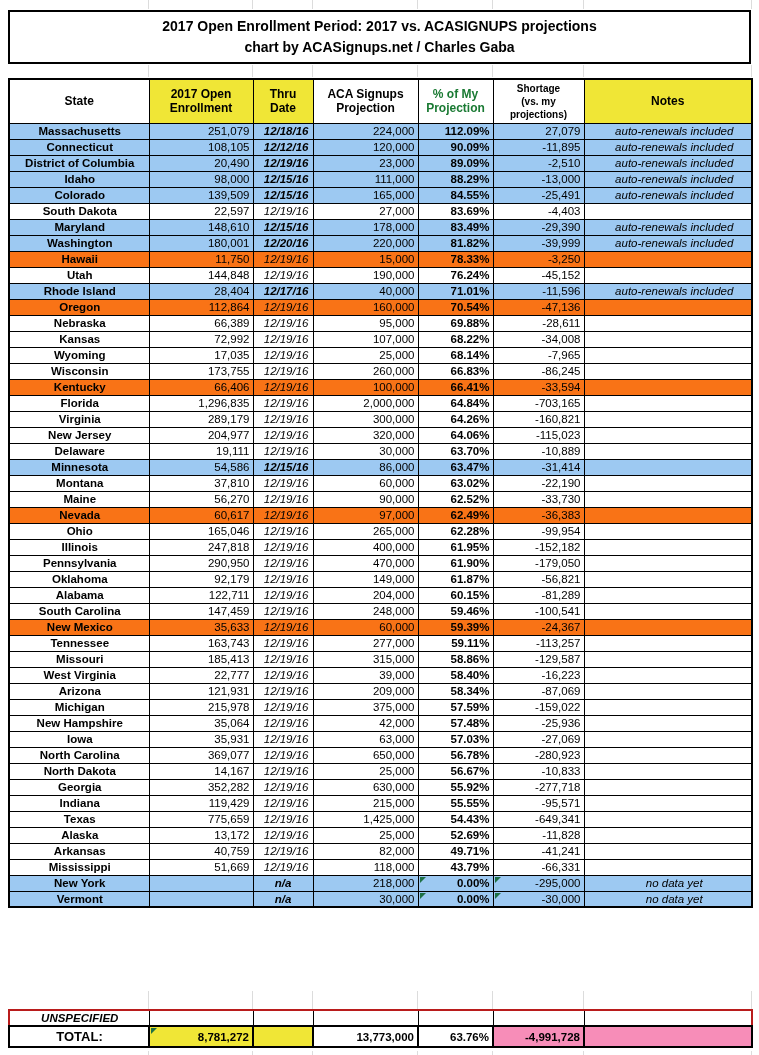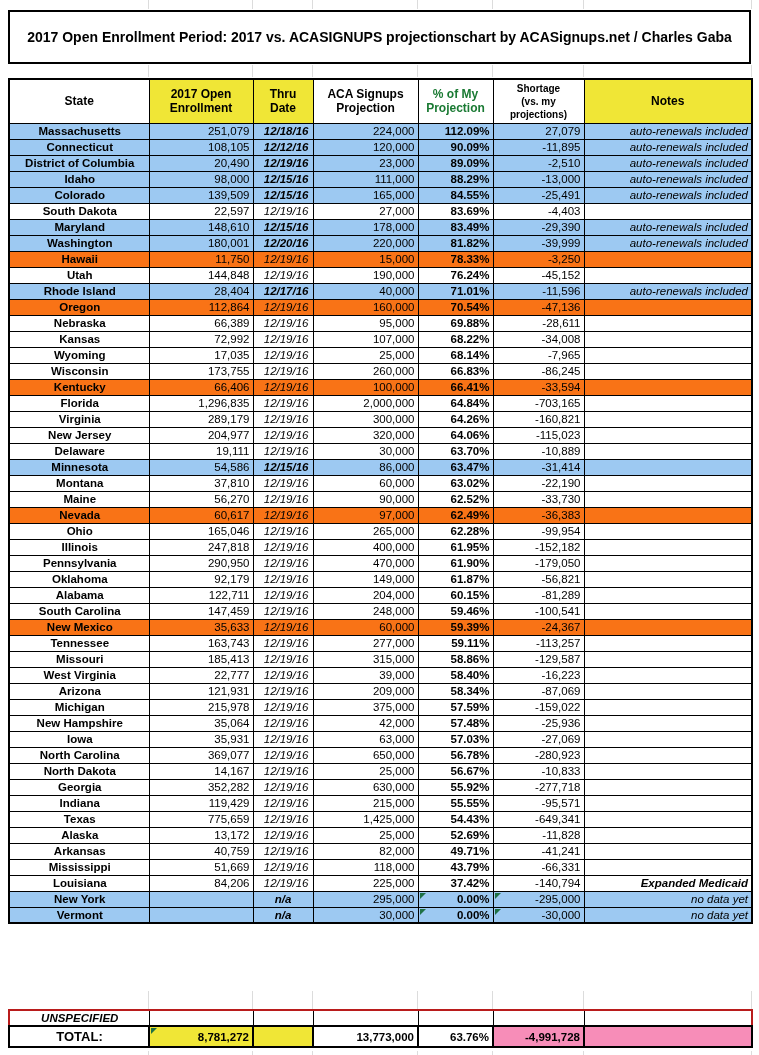--- a/index.html
+++ b/index.html
@@ -18,21 +18,21 @@
   .strip i:nth-of-type(2){left:252px}
   .strip i:nth-of-type(3){left:312px}
   .strip i:nth-of-type(4){left:417px}
   .strip i:nth-of-type(5){left:492px}
   .strip i:nth-of-type(6){left:583px}
   .strip i:nth-of-type(7){left:751px}
 
   .title-box{
     position:absolute;left:8px;top:10px;width:743px;height:54px;
     border:2px solid #000;box-sizing:border-box;
-    display:flex;flex-direction:row;justify-content:center;align-items:center;
+    display:flex;flex-direction:column;justify-content:center;align-items:center;
     font-weight:bold;font-size:14px;line-height:1.5;text-align:center;
   }
 
   table{border-collapse:collapse;table-layout:fixed;position:absolute;left:8px;background:#fff}
   #main-table{top:78px;width:743px;border:2px solid #000}
   #footer-table{top:1009px;width:743px;border:2px solid #b91c1c}
   col.c-state{width:140px}
   col.c-enroll{width:104px}
   col.c-date{width:60px}
   col.c-proj{width:105px}
@@ -51,21 +51,21 @@
 
   td{height:16px;font-size:11.5px;padding:0 3px;vertical-align:middle;background:#fff}
   tr.blue td{background:#9DC9F2}
   tr.gray td{background:#f97316}
   td.state{font-weight:bold;text-align:center;padding-right:2px}
   td.num{text-align:right;position:relative}
   td.date{font-style:italic;text-align:right;padding-right:4px}
   tr.blue td.date{font-weight:bold}
   td.date.na{text-align:center;padding-right:3px}
   td.pct{font-weight:bold;text-align:right;position:relative}
-  td.note{font-style:italic;text-align:right;padding-left:16px}
+  td.note{font-style:italic;text-align:center;padding-left:16px}
   td.note.b{font-weight:bold}
 
   .tri{position:absolute;left:1px;top:1px;width:0;height:0;
        border-top:6px solid #1E7145;border-right:6px solid transparent}
 
   tr.unspec td{height:16px}
   tr.unspec td.state{font-style:italic}
   tr.total td{height:21px;font-weight:bold;border-width:2px}
   tr.total td.state{font-size:13px}
   td.yellow-bg{background:#F0E636}
@@ -543,34 +543,25 @@
       </tr>
       <tr class="white">
         <td class="state">Mississippi</td>
         <td class="num">51,669</td>
         <td class="date">12/19/16</td>
         <td class="num">118,000</td>
         <td class="pct"><span>43.79%</span></td>
         <td class="num"><span>-66,331</span></td>
         <td class="note"></td>
       </tr>
-      <tr class="white">
-        <td class="state">Louisiana</td>
-        <td class="num">84,206</td>
-        <td class="date">12/19/16</td>
-        <td class="num">225,000</td>
-        <td class="pct"><span>37.42%</span></td>
-        <td class="num"><span>-140,794</span></td>
-        <td class="note b">Expanded Medicaid</td>
-      </tr>
       <tr class="blue">
         <td class="state">New York</td>
         <td class="num"></td>
         <td class="date na">n/a</td>
-        <td class="num">295,000</td>
+        <td class="num">218,000</td>
         <td class="pct"><span class="tri"></span><span>0.00%</span></td>
         <td class="num"><span class="tri"></span><span>-295,000</span></td>
         <td class="note">no data yet</td>
       </tr>
       <tr class="blue">
         <td class="state">Vermont</td>
         <td class="num"></td>
         <td class="date na">n/a</td>
         <td class="num">30,000</td>
         <td class="pct"><span class="tri"></span><span>0.00%</span></td>

